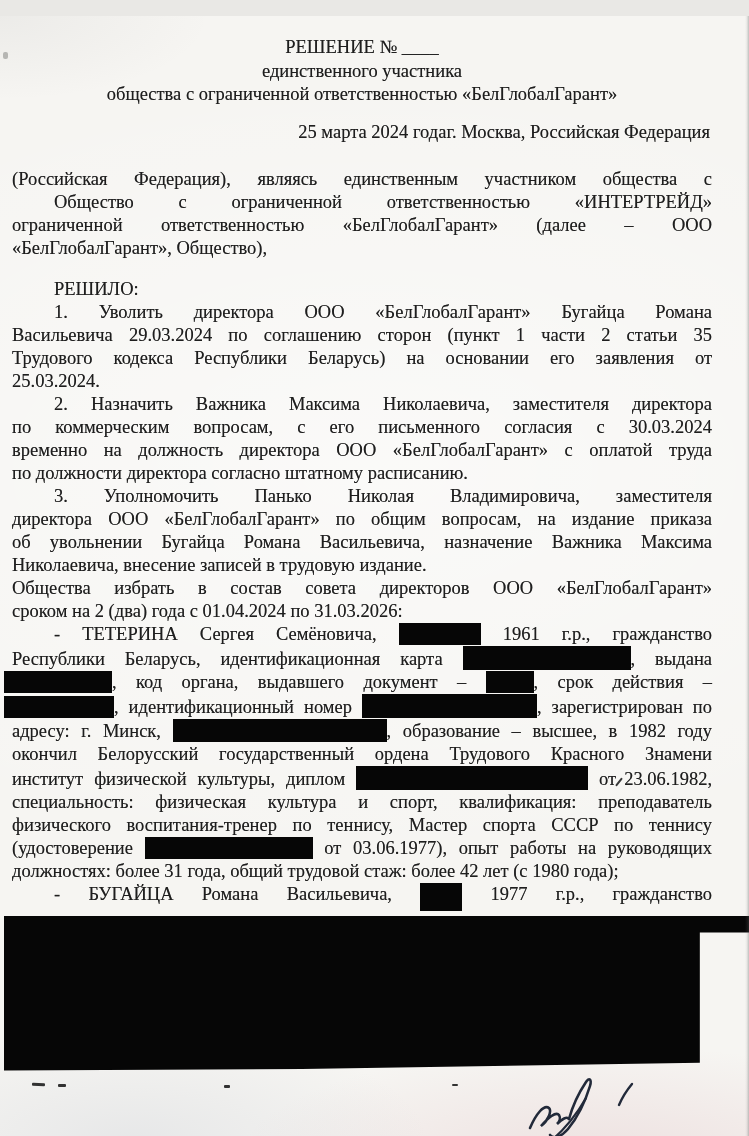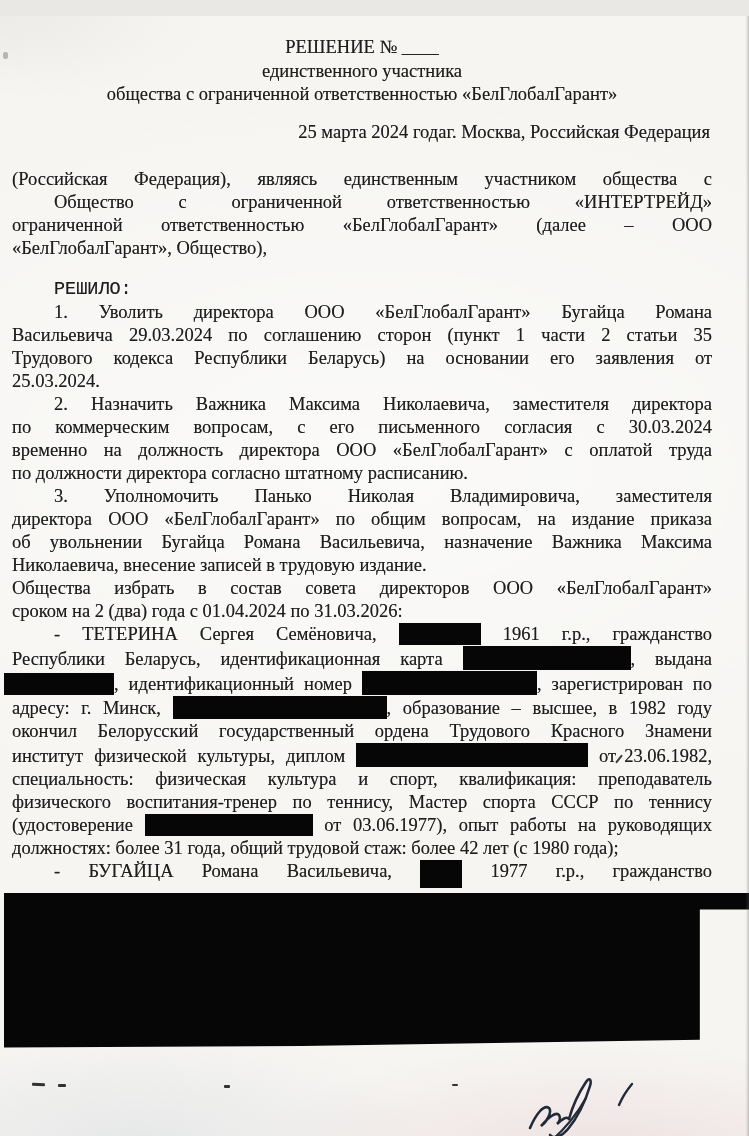--- a/index.html
+++ b/index.html
@@ -76,21 +76,21 @@
       <span>г. Москва, Российская Федерация</span>
     </div>
 
     <div class="body-text">
         <div class="par">
           <div class="line">(Российская Федерация), являясь единственным участником общества с</div>
           <div class="line indent">Общество с ограниченной ответственностью «ИНТЕРТРЕЙД»</div>
           <div class="line">ограниченной ответственностью «БелГлобалГарант» (далее – ООО</div>
           <div class="line last">«БелГлобалГарант», Общество),</div>
         </div>
-        <div class="par" style="margin-top: 18px; font-family: Liberation Mono, monospace;">
+        <div class="par" style="margin-top: 18px;">
           <div class="line last indent">РЕШИЛО:</div>
         </div>
         <div class="par">
           <div class="line indent">1. Уволить директора ООО «БелГлобалГарант» Бугайца Романа</div>
           <div class="line">Васильевича 29.03.2024 по соглашению сторон (пункт 1 части 2 статьи 35</div>
           <div class="line">Трудового кодекса Республики Беларусь) на основании его заявления от</div>
           <div class="line last">25.03.2024.</div>
         </div>
         <div class="par">
           <div class="line indent">2. Назначить Важника Максима Николаевича, заместителя директора</div>
@@ -104,20 +104,21 @@
           <div class="line">об увольнении Бугайца Романа Васильевича, назначение Важника Максима</div>
           <div class="line last">Николаевича, внесение записей в трудовую издание.</div>
         </div>
         <div class="par">
           <div class="line">Общества избрать в состав совета директоров ООО «БелГлобалГарант»</div>
           <div class="line last">сроком на 2 (два) года с 01.04.2024 по 31.03.2026:</div>
         </div>
         <div class="par">
           <div class="line indent">- ТЕТЕРИНА Сергея Семёновича, <span class="redact" style="width: 82px;"></span> 1961 г.р., гражданство</div>
           <div class="line">Республики Беларусь, идентификационная карта <span class="redact" style="width: 168px; height: 24px;"></span>, выдана</div>
+          <div class="line"><span class="redact flush-left" style="width: 108px;"></span>, код органа, выдавшего документ – <span class="redact" style="width: 48px;"></span>, срок действия –</div>
           <div class="line"><span class="redact flush-left" style="width: 110px;"></span>, идентификационный номер <span class="redact" style="width: 175px; height: 24px;"></span>, зарегистрирован по</div>
           <div class="line">адресу: г. Минск, <span class="redact" style="width: 214px; height: 23px;"></span>, образование – высшее, в 1982 году</div>
           <div class="line">окончил Белорусский государственный ордена Трудового Красного Знамени</div>
           <div class="line">институт физической культуры, диплом <span class="redact" style="width: 232px; height: 24px;"></span> от<span class="slash"></span>23.06.1982,</div>
           <div class="line">специальность: физическая культура и спорт, квалификация: преподаватель</div>
           <div class="line">физического воспитания-тренер по теннису, Мастер спорта СССР по теннису</div>
           <div class="line">(удостоверение <span class="redact" style="width: 168px;"></span> от 03.06.1977), опыт работы на руководящих</div>
           <div class="line last">должностях: более 31 года, общий трудовой стаж: более 42 лет (с 1980 года);</div>
         </div>
         <div class="par">

